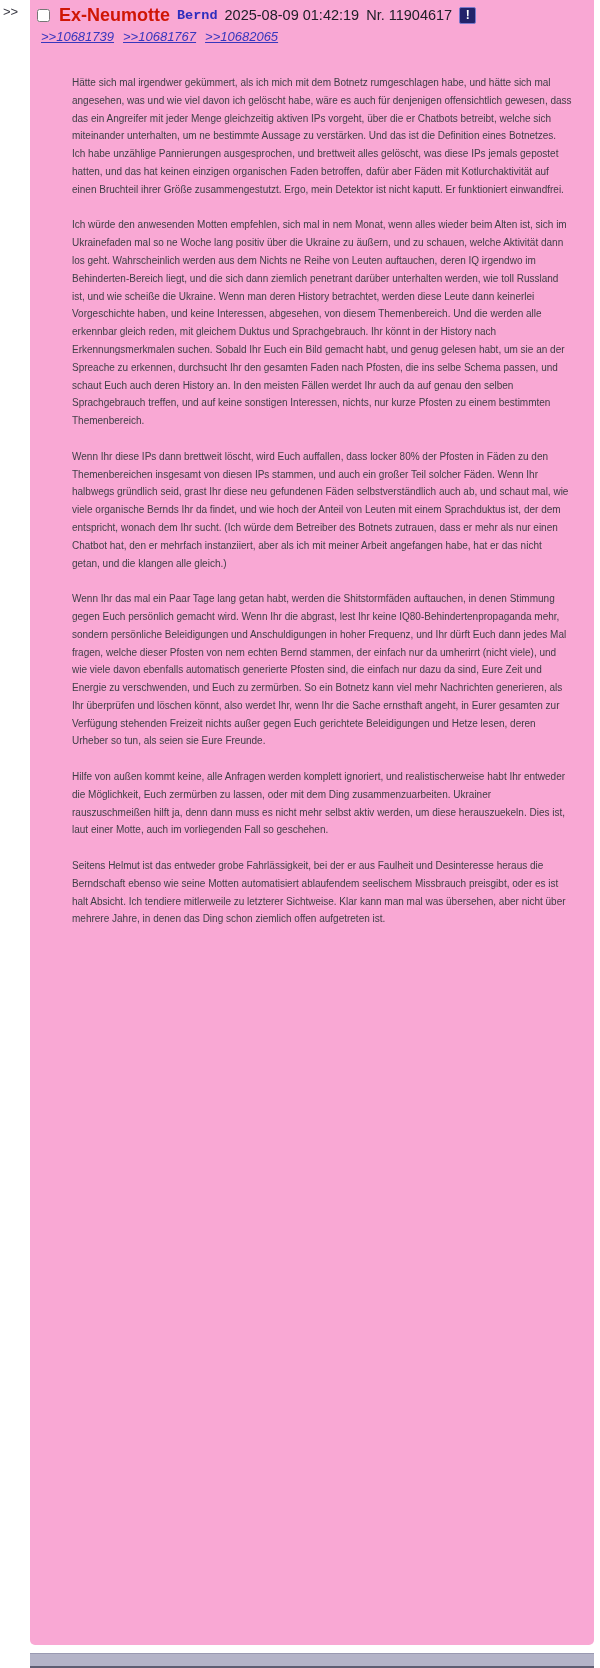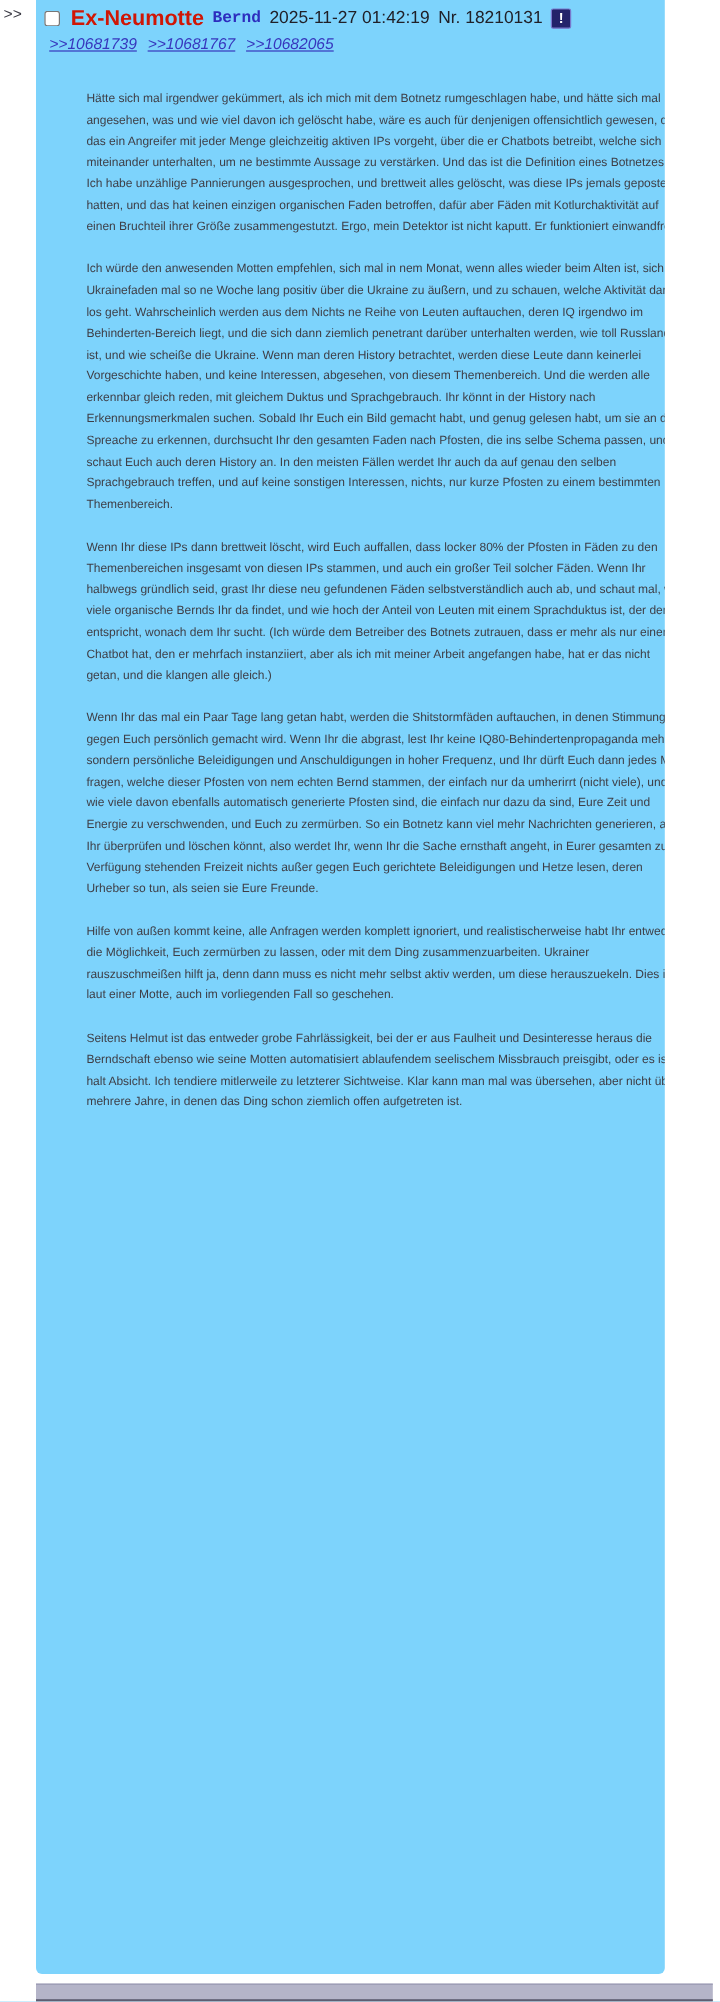--- a/index.html
+++ b/index.html
@@ -6,22 +6,22 @@
   body{
     width:600px;height:1668px;position:relative;overflow:hidden;
     background:#ffffff;
     font-family:"Liberation Sans","DejaVu Sans",sans-serif;
   }
   .quote-arrow{
     position:absolute;left:3px;top:4px;
     font-size:13px;color:#3a3a44;letter-spacing:0px;
   }
   .post{
-    position:absolute;left:30px;top:0;width:524px;height:1645px;
-    background:#7dd3fc;
+    position:absolute;left:30px;top:0;width:564px;height:1645px;
+    background:#f9a8d4;
     border-radius:0 0 5px 5px;
     box-sizing:border-box;
     padding:3px 10px 0 6px;
     overflow:hidden;
   }
   .post-header{
     display:flex;align-items:center;gap:7px;
     padding-top:2px;white-space:nowrap;
   }
   .post-checkbox{
@@ -69,22 +69,22 @@
 <body>
 
 <span class="quote-arrow">&gt;&gt;</span>
 
 <div class="post">
 
   <div class="post-header">
     <input type="checkbox" class="post-checkbox" style="">
     <span class="subject">Ex-Neumotte</span>
     <span class="poster-name">Bernd</span>
-    <span class="post-datetime">2025-11-27 01:42:19</span>
-    <span class="post-number"><span>Nr.</span> <span>18210131</span></span>
+    <span class="post-datetime">2025-08-09 01:42:19</span>
+    <span class="post-number"><span>Nr.</span> <span>11904617</span></span>
     <span class="alert-icon">!</span>
   </div>
 
   <div class="backlinks">
     <a href="#">&gt;&gt;10681739</a><a href="#">&gt;&gt;10681767</a><a href="#">&gt;&gt;10682065</a>
   </div>
 
   <div class="message">
     <p>Hätte sich mal irgendwer gekümmert, als ich mich mit dem Botnetz rumgeschlagen habe, und hätte sich mal angesehen, was und wie viel davon ich gelöscht habe, wäre es auch für denjenigen offensichtlich gewesen, dass das ein Angreifer mit jeder Menge gleichzeitig aktiven IPs vorgeht, über die er Chatbots betreibt, welche sich miteinander unterhalten, um ne bestimmte Aussage zu verstärken. Und das ist die Definition eines Botnetzes. Ich habe unzählige Pannierungen ausgesprochen, und brettweit alles gelöscht, was diese IPs jemals gepostet hatten, und das hat keinen einzigen organischen Faden betroffen, dafür aber Fäden mit Kotlurchaktivität auf einen Bruchteil ihrer Größe zusammengestutzt. Ergo, mein Detektor ist nicht kaputt. Er funktioniert einwandfrei.</p>
     <p>Ich würde den anwesenden Motten empfehlen, sich mal in nem Monat, wenn alles wieder beim Alten ist, sich im Ukrainefaden mal so ne Woche lang positiv über die Ukraine zu äußern, und zu schauen, welche Aktivität dann los geht. Wahrscheinlich werden aus dem Nichts ne Reihe von Leuten auftauchen, deren IQ irgendwo im Behinderten-Bereich liegt, und die sich dann ziemlich penetrant darüber unterhalten werden, wie toll Russland ist, und wie scheiße die Ukraine. Wenn man deren History betrachtet, werden diese Leute dann keinerlei Vorgeschichte haben, und keine Interessen, abgesehen, von diesem Themenbereich. Und die werden alle erkennbar gleich reden, mit gleichem Duktus und Sprachgebrauch. Ihr könnt in der History nach Erkennungsmerkmalen suchen. Sobald Ihr Euch ein Bild gemacht habt, und genug gelesen habt, um sie an der Spreache zu erkennen, durchsucht Ihr den gesamten Faden nach Pfosten, die ins selbe Schema passen, und schaut Euch auch deren History an. In den meisten Fällen werdet Ihr auch da auf genau den selben Sprachgebrauch treffen, und auf keine sonstigen Interessen, nichts, nur kurze Pfosten zu einem bestimmten Themenbereich.</p>

